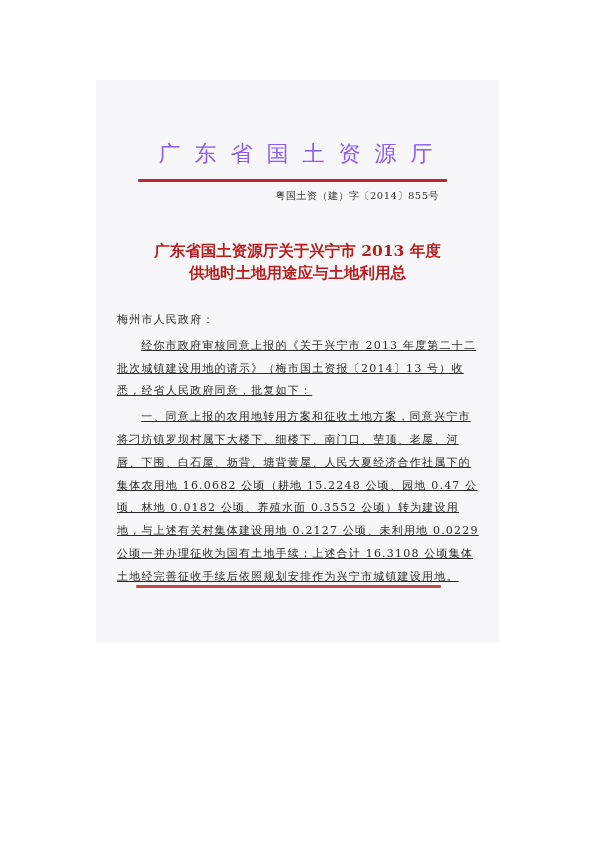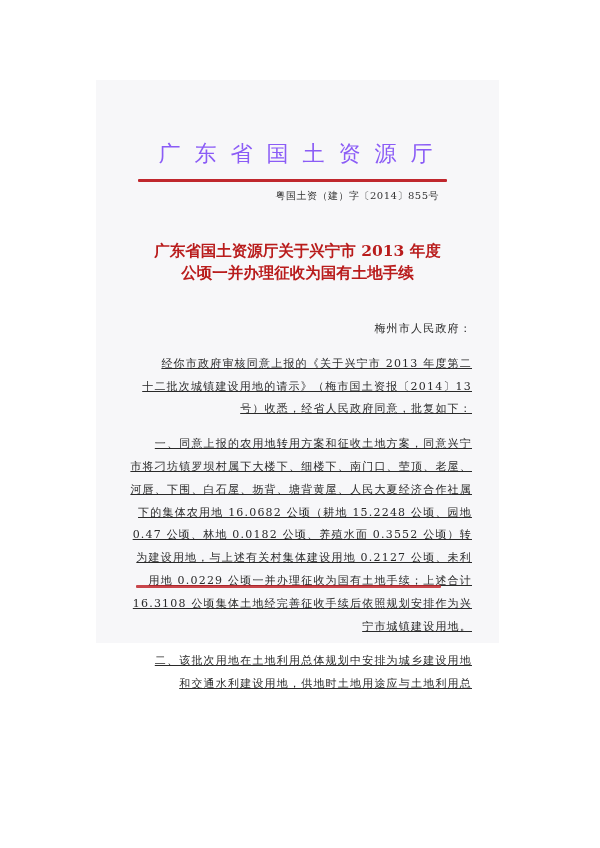--- a/index.html
+++ b/index.html
@@ -69,22 +69,21 @@
       position: absolute;
       left: 18px;
       top: 226px;
       width: 370px;
       color: #2a2a2a;
       font-size: 11px;
       line-height: 22.8px;
       letter-spacing: 1.2px;
     }
     .body-text p {
-      margin: 12px;
-      text-align: right;
+      margin: 3px;
     }
     .indent {
       text-indent: 2.2em;
       text-decoration: underline;
     }
     .red-rule-bottom {
       position: absolute;
       left: 40px;
       top: 505px;
       width: 305px;
@@ -97,24 +96,23 @@
 </head>
 <body>
 
 <div class="page">
   <div class="letterhead">广东省国土资源厅</div>
   <div class="red-rule-top"></div>
   <div class="doc-number">粤国土资（建）字〔2014〕855号</div>
 
   <div class="title">
     <div>广东省国土资源厅关于兴宁市 2013 年度</div>
-    <div>公顷一并办理征收为国有土地手续</div>
+    <div>供地时土地用途应与土地利用总</div>
   </div>
 
   <div class="body-text">
     <p>梅州市人民政府：</p>
     <p class="indent">经你市政府审核同意上报的《关于兴宁市 2013 年度第二十二批次城镇建设用地的请示》（梅市国土资报〔2014〕13 号）收悉，经省人民政府同意，批复如下：</p>
     <p class="indent">一、同意上报的农用地转用方案和征收土地方案，同意兴宁市将刁坊镇罗坝村属下大楼下、细楼下、南门口、茔顶、老屋、河唇、下围、白石屋、坜背、塘背黄屋、人民大夏经济合作社属下的集体农用地 16.0682 公顷（耕地 15.2248 公顷、园地 0.47 公顷、林地 0.0182 公顷、养殖水面 0.3552 公顷）转为建设用地，与上述有关村集体建设用地 0.2127 公顷、未利用地 0.0229 公顷一并办理征收为国有土地手续；上述合计 16.3108 公顷集体土地经完善征收手续后依照规划安排作为兴宁市城镇建设用地。</p>
-    <p class="indent">二、该批次用地在土地利用总体规划中安排为城乡建设用地和交通水利建设用地，供地时土地用途应与土地利用总</p>
   </div>
 
   <div class="red-rule-bottom"></div>
 </div>
 
 </body></html>

